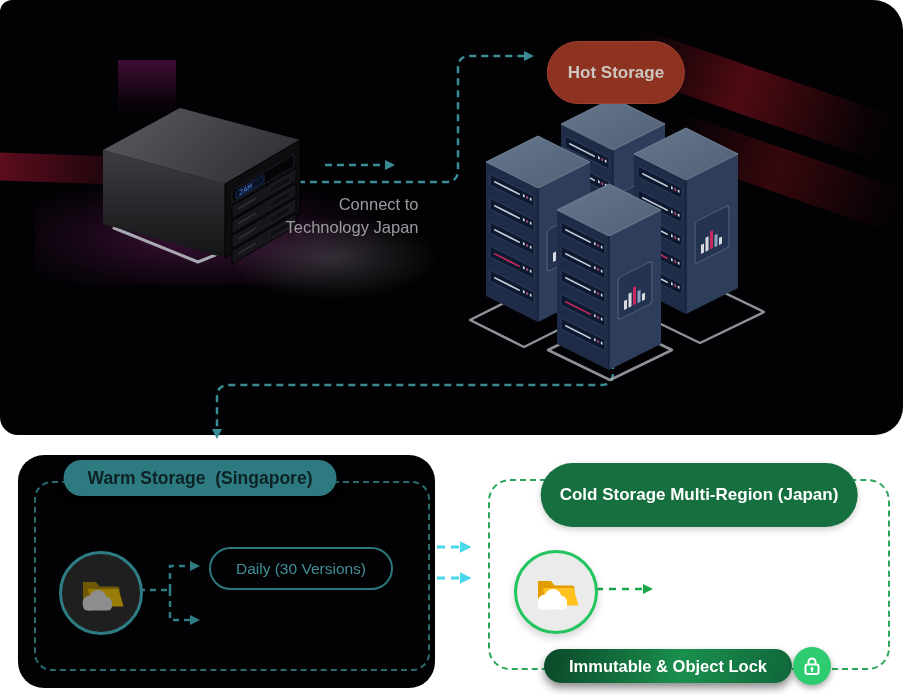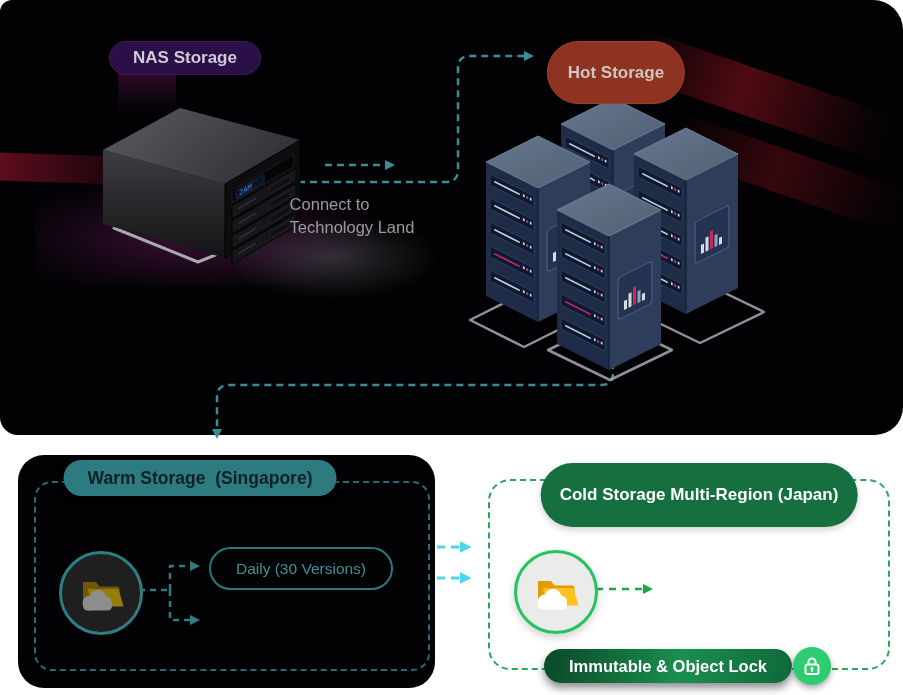--- a/index.html
+++ b/index.html
@@ -44,21 +44,21 @@
   .hot-badge{left:616px;top:41px;height:31px;padding:15px 20px;background:#8e3322;
              border:1.5px solid #a2402c;color:#cec7c0;font-size:17px;}
   .warm-badge{left:200px;top:460px;height:36px;padding:0 24px;background:#2e7a81;color:#0d2224;
               font-size:17.5px;box-shadow:0 4px 8px rgba(0,0,0,.4);}
   .cold-badge{left:699px;top:463px;height:32px;padding:16px 19px;background:#156f3e;color:#ffffff;
               font-size:17px;box-shadow:0 3px 7px rgba(0,0,0,.18);}
   .lock-badge{left:668px;top:649px;height:34px;padding:0 25px;color:#ffffff;font-size:16.5px;
               background:linear-gradient(100deg,#0c4d2b 5%,#1a8f4e 55%,#116b3c 95%);
               box-shadow:0 5px 9px rgba(0,0,0,.45);}
   .note{position:absolute;z-index:4;left:352px;top:193px;transform:translateX(-50%);
-        color:#9b9b9f;font-size:16.5px;line-height:1.42;text-align:left;white-space:nowrap;}
+        color:#9b9b9f;font-size:16.5px;line-height:1.42;text-align:right;white-space:nowrap;}
   .pill{position:absolute;z-index:4;display:flex;align-items:center;justify-content:center;
         border-radius:999px;white-space:pre;}
   .daily-pill{left:209px;top:547px;width:180px;height:39px;border:2.5px solid #2c767d;color:#418f97;font-size:15.5px;}
   .weekly-pill{left:207px;top:601px;width:190px;height:39px;border:2.5px solid #2c767d;color:#418f97;font-size:15.5px;}
   .monthly-pill{left:666px;top:572px;width:172px;height:41px;border:3px solid #25c163;color:#25c163;
                 font-size:16px;font-weight:600;background:rgba(255,255,255,.35);}
   .icon-circle{position:absolute;z-index:4;border-radius:50%;display:flex;align-items:center;justify-content:center;}
   .warm-icon{left:59px;top:551px;width:78px;height:78px;background:#1f1f1f;border:3px solid #2e7d84;}
   .cold-icon{left:514px;top:550px;width:78px;height:78px;background:#ebebeb;border:3px solid #22c55e;
              box-shadow:0 4px 8px rgba(0,0,0,.18);}
@@ -196,26 +196,25 @@
         <polygon points="548,350 610,320 672,350 610,380"></polygon>
         <polygon points="636,312 700,281 764,312 700,343"></polygon>
       </g>
       <use href="#tower" x="561" y="98"></use>
       <use href="#tower" x="486" y="136"></use>
       <use href="#tower" x="634" y="128"></use>
       <use href="#tower" x="557" y="184"></use>
     </g>
   </svg>
 
-  <div class="badge nas-badge">NAS Storage</div>
   <div class="badge hot-badge">Hot Storage</div>
 
   <div class="note">
     <span>Connect to</span><br>
-    <span>Technology Land</span>
+    <span>Technology Japan</span>
   </div>
 
   <div class="badge warm-badge">Warm Storage  (Singapore)</div>
   <div class="pill daily-pill">Daily (30 Versions)</div>
 
   <div class="icon-circle warm-icon">
     <svg width="48" height="42" viewBox="0 0 48 42">
       <path d="M6 10 h13 l3.5 4.5 H40 a2.5 2.5 0 0 1 2.5 2.5 V34 H6 z" fill="#6e5804"></path>
       <path d="M11 17 H41.5 L46.5 34.5 H14.5 z" fill="#977d08"></path>
       <g fill="#8d8d8d">

